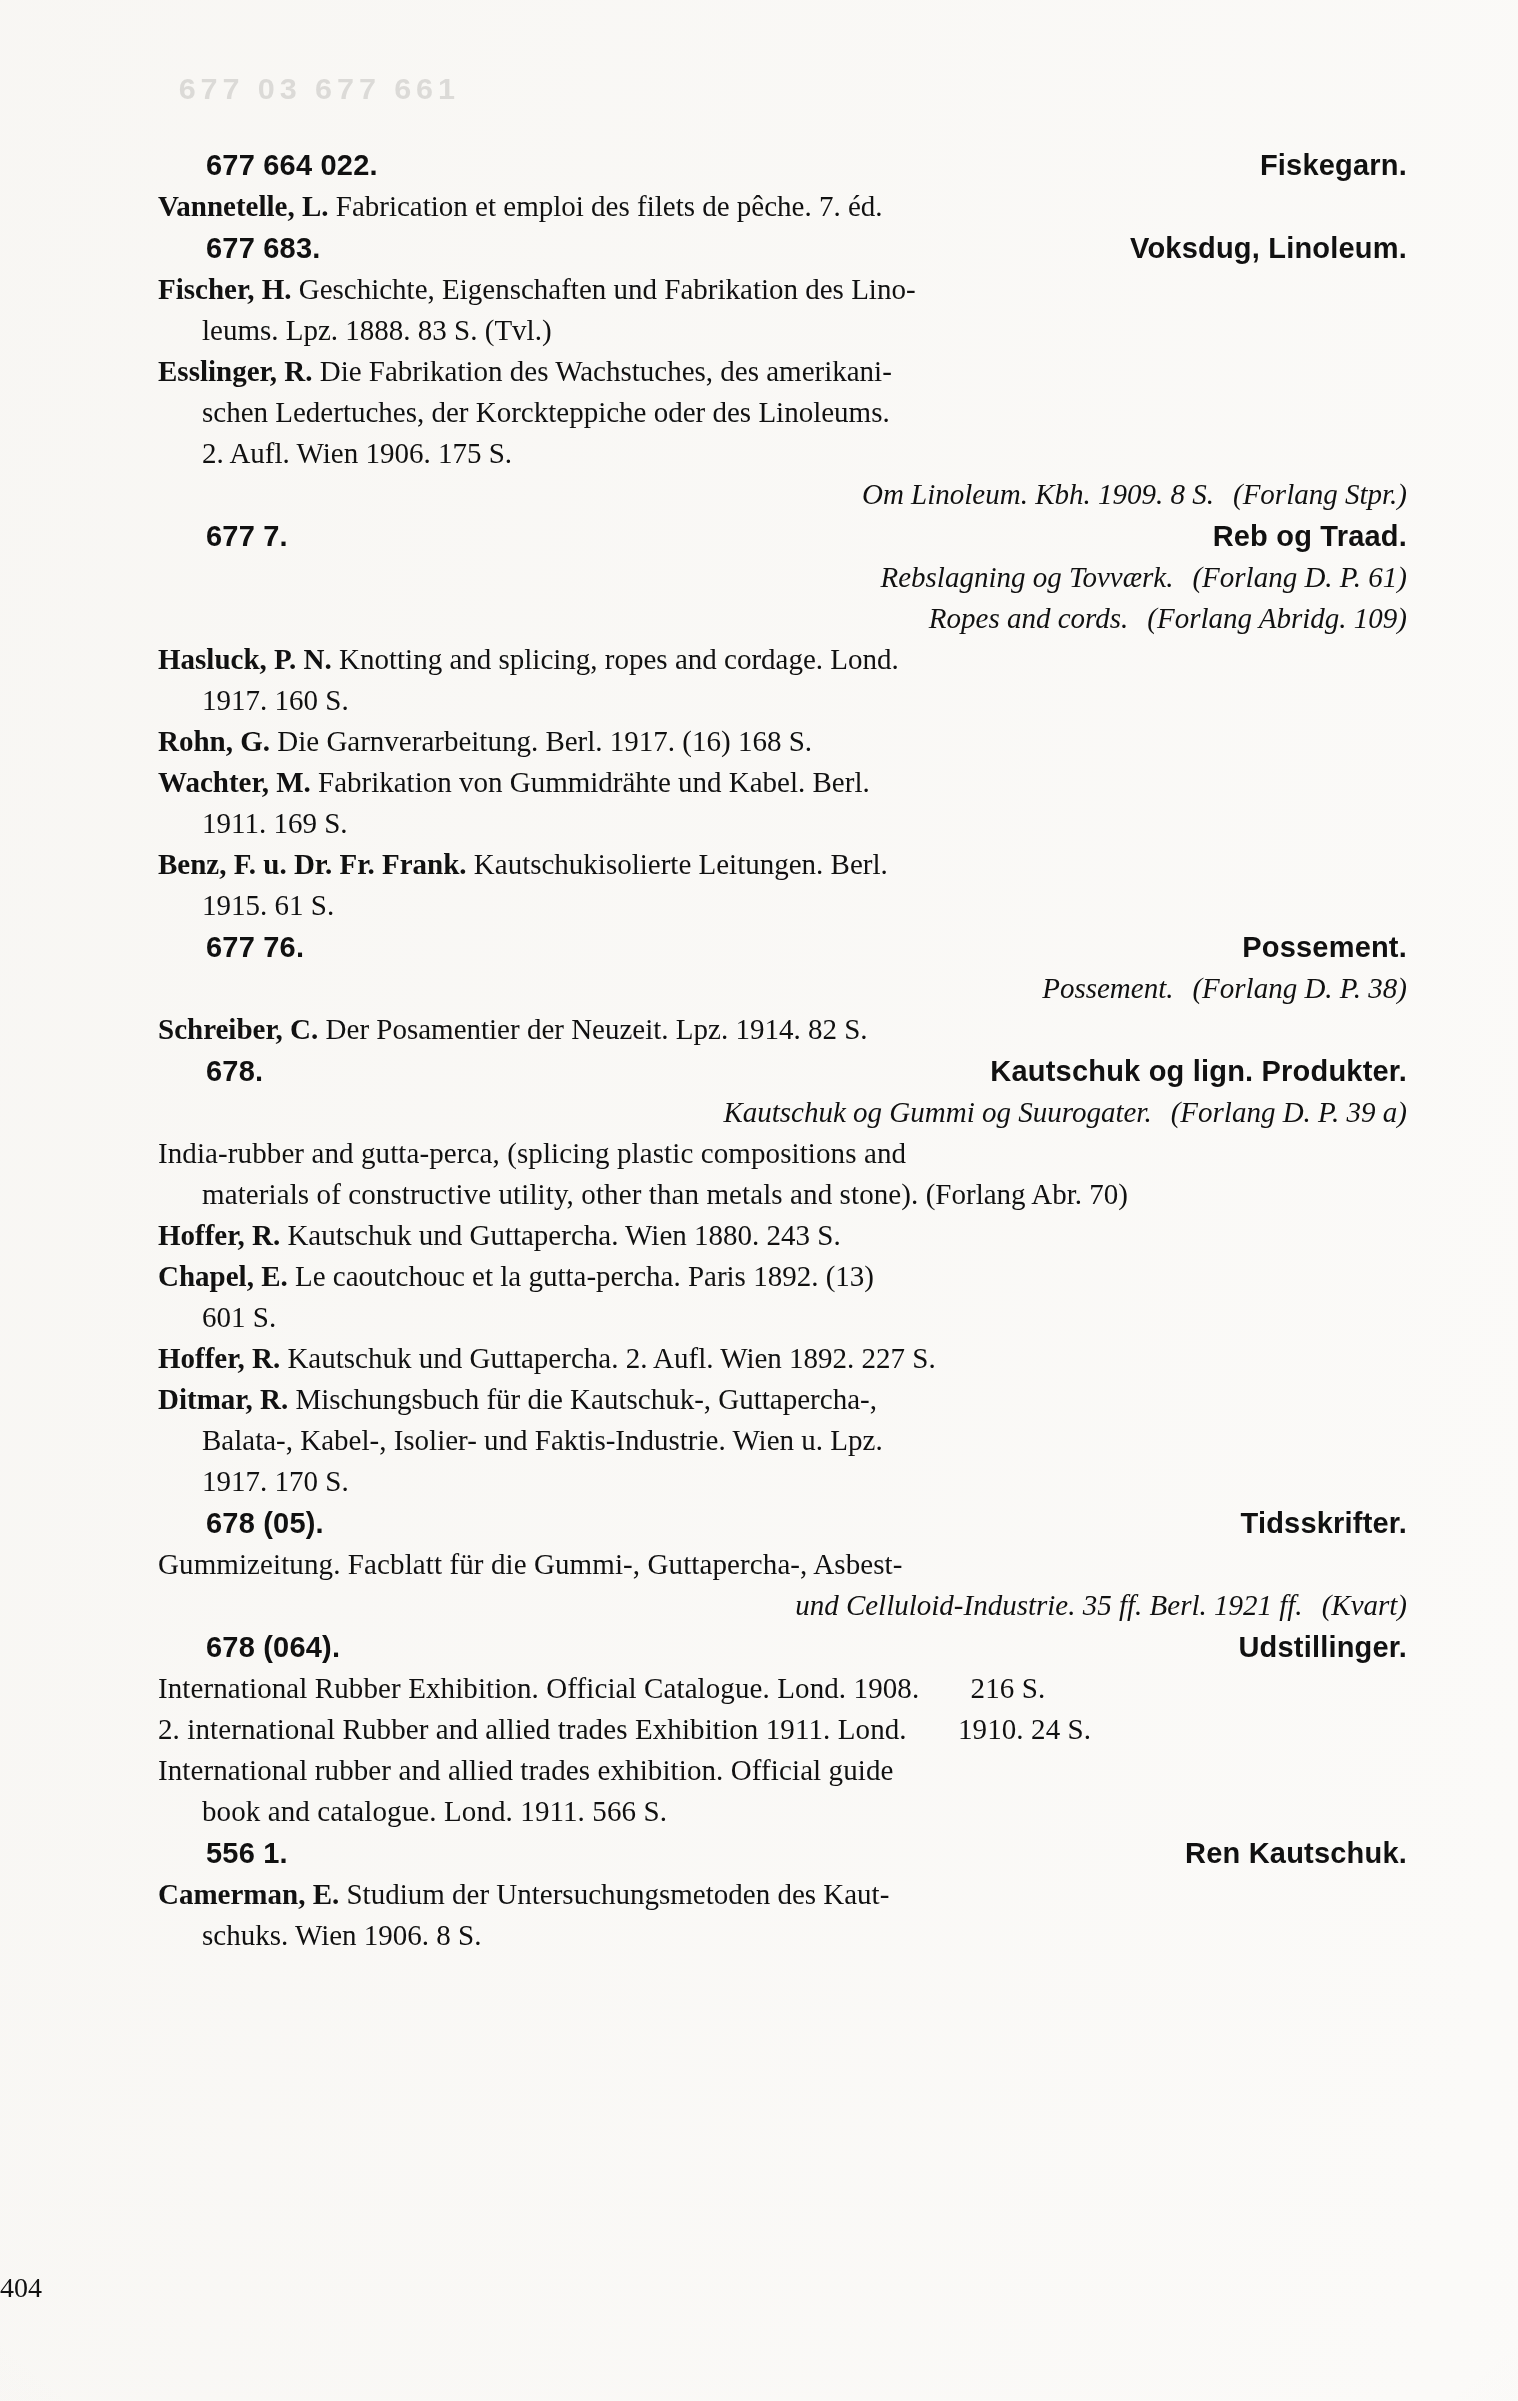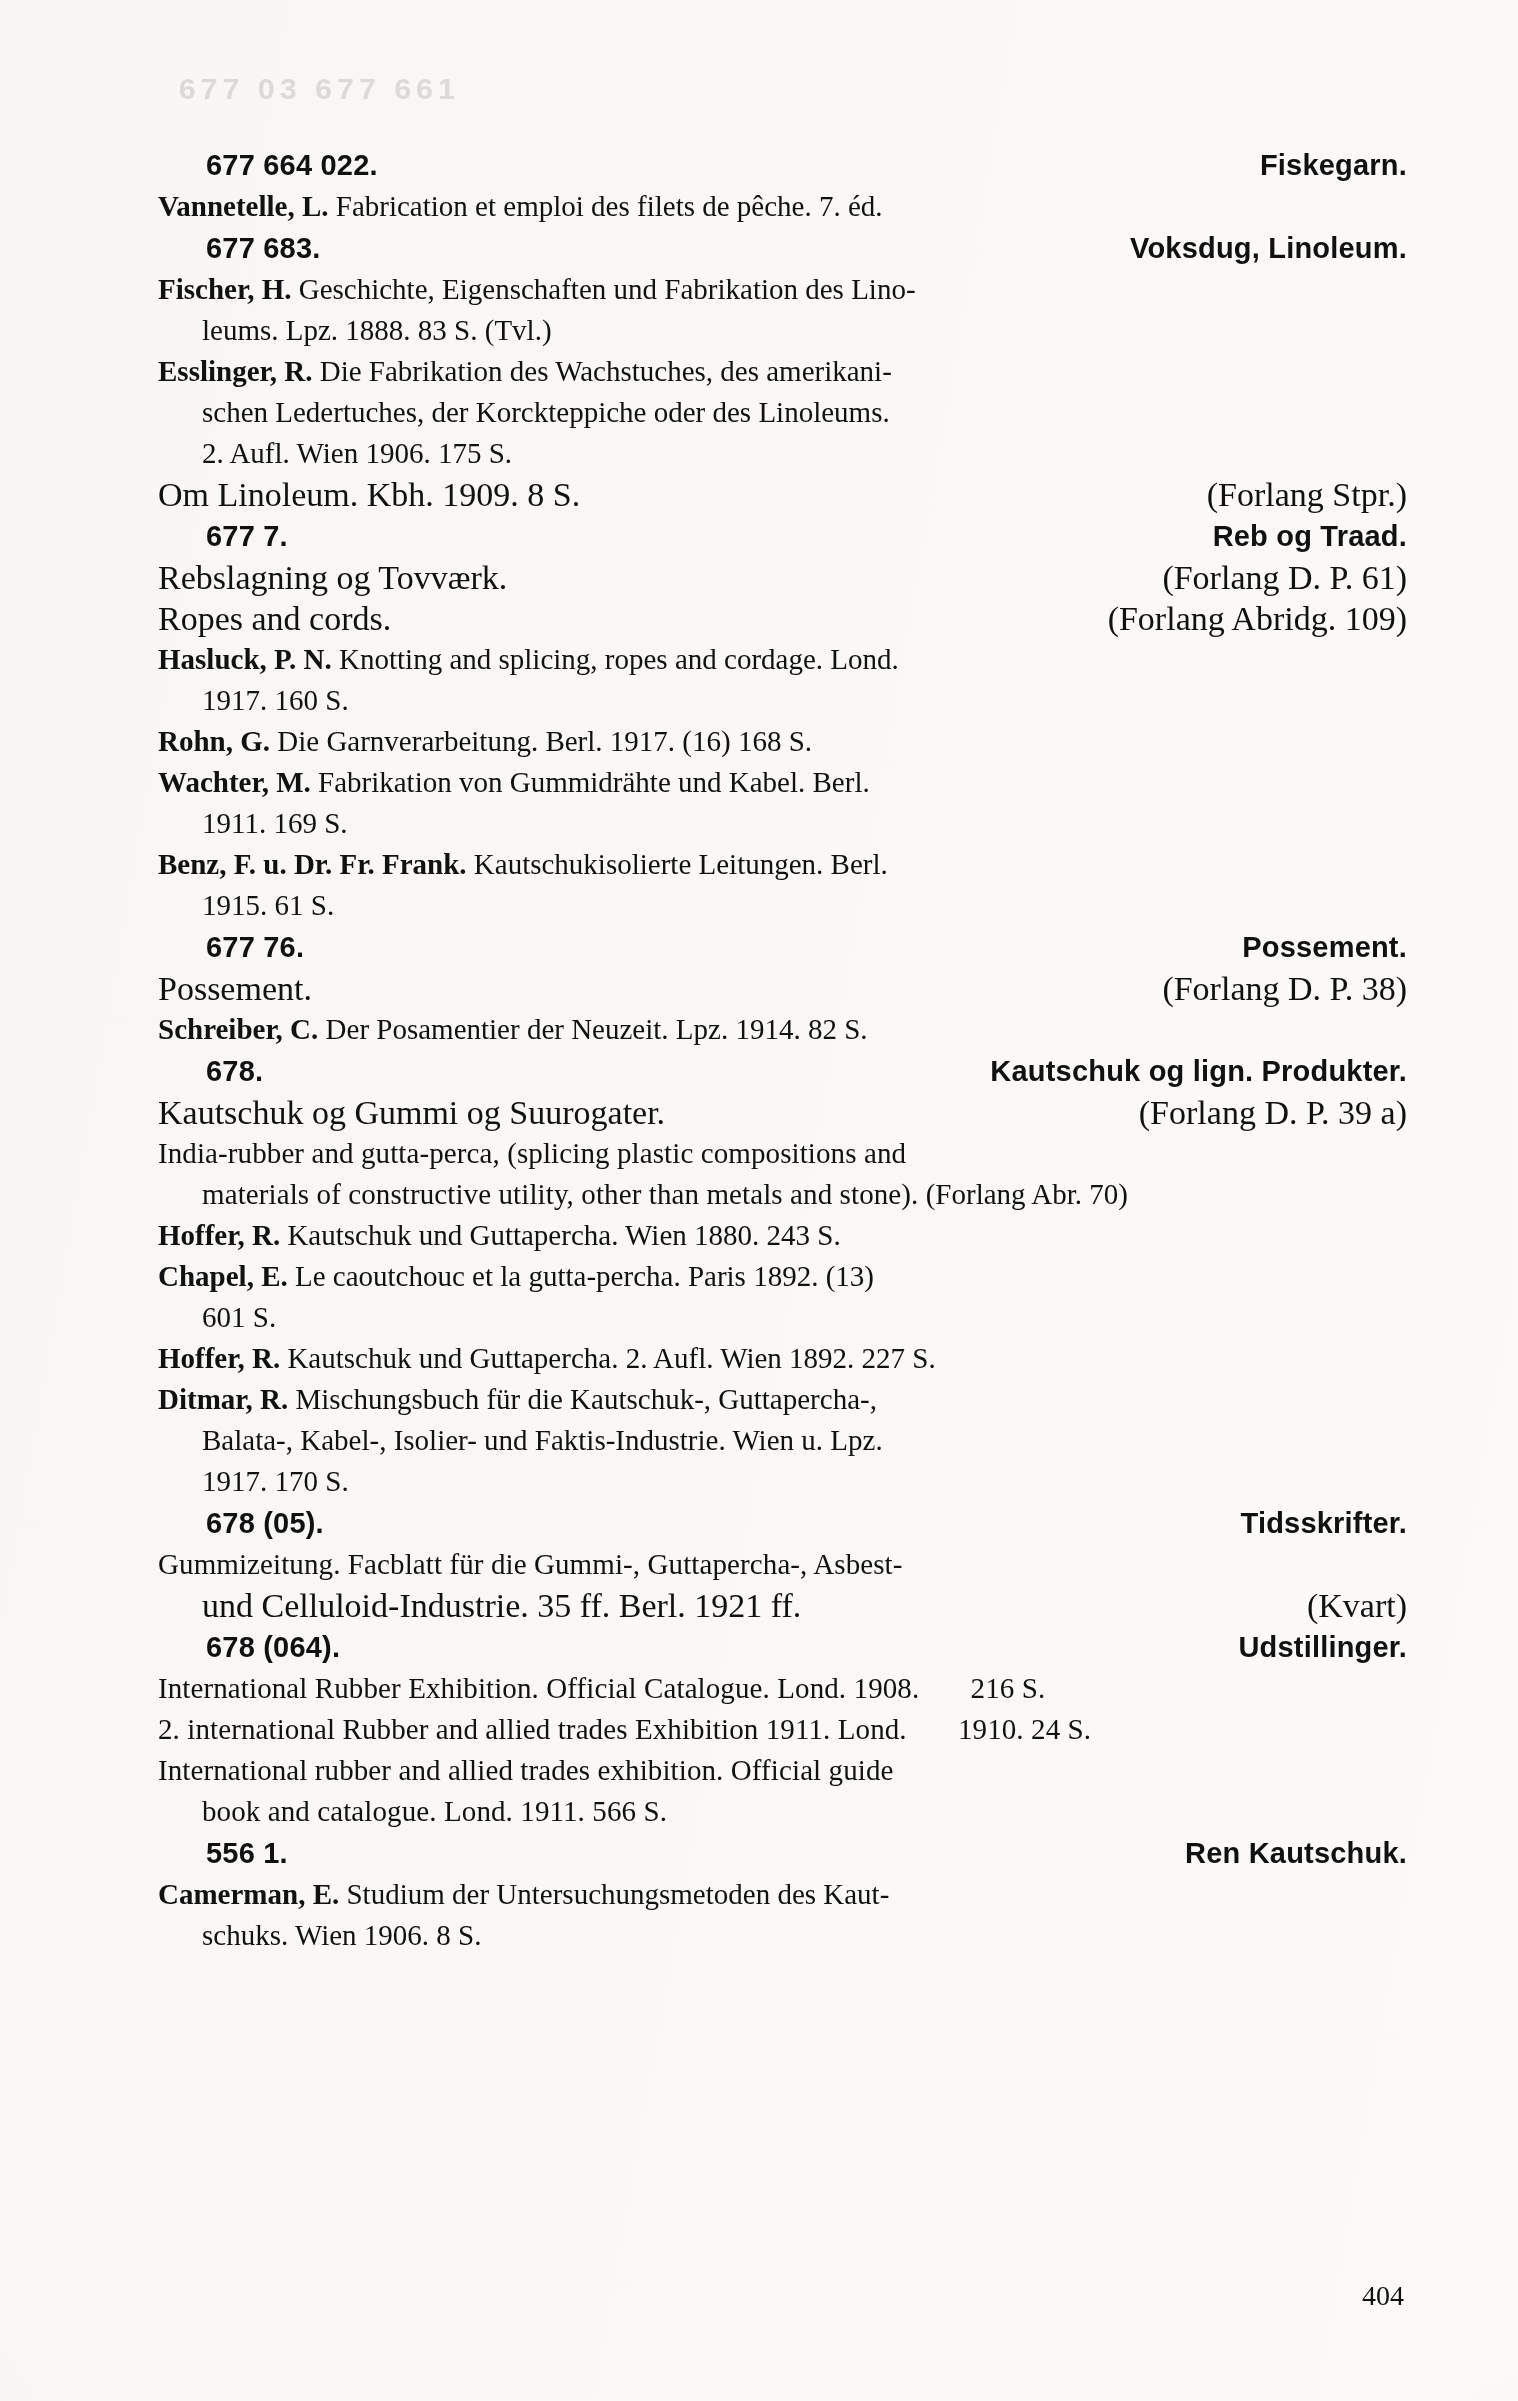--- a/index.html
+++ b/index.html
@@ -69,48 +69,48 @@
     font-family: "Liberation Sans", sans-serif;
     font-weight: bold;
     letter-spacing: 0.2px;
     margin-left: 48px;
   }
   .headrow .num { font-family: "Liberation Sans", sans-serif; }
   .headrow .subj { font-family: "Liberation Sans", sans-serif; }
   
   .splitrow {
     display: flex;
-    justify-content: space-between;
+    justify-content: flex-end;
     align-items: baseline;
-    font-size: 34px;
-    line-height: 41px;
+    font-size: 29px;
+    line-height: 41px;
+    font-style: italic;
   }
   .splitrow .right { padding-left: 19px; white-space: nowrap; }
   .rightonly {
     font-size: 29px;
     line-height: 41px;
     margin-top: 12px;
   }
   .entry {
     font-size: 29px;
     line-height: 41px;
   }
   .entry .cont {
     display: block;
     padding-left: 44px;
   }
   .folio {
     position: absolute;
     left: 0;
     top: 2272px;
     width: 1404px;
-    text-align: right;
+    text-align: left;
     font-size: 28px;
     font-family: "Liberation Serif", serif;
-    margin-top: 8px;
   }
 </style>
 </head>
 <body>
 
 <div class="page">
   <div class="paper-tint"></div>
   <div class="ghost-top">677 03  677 661</div>
 
   <div class="content">

